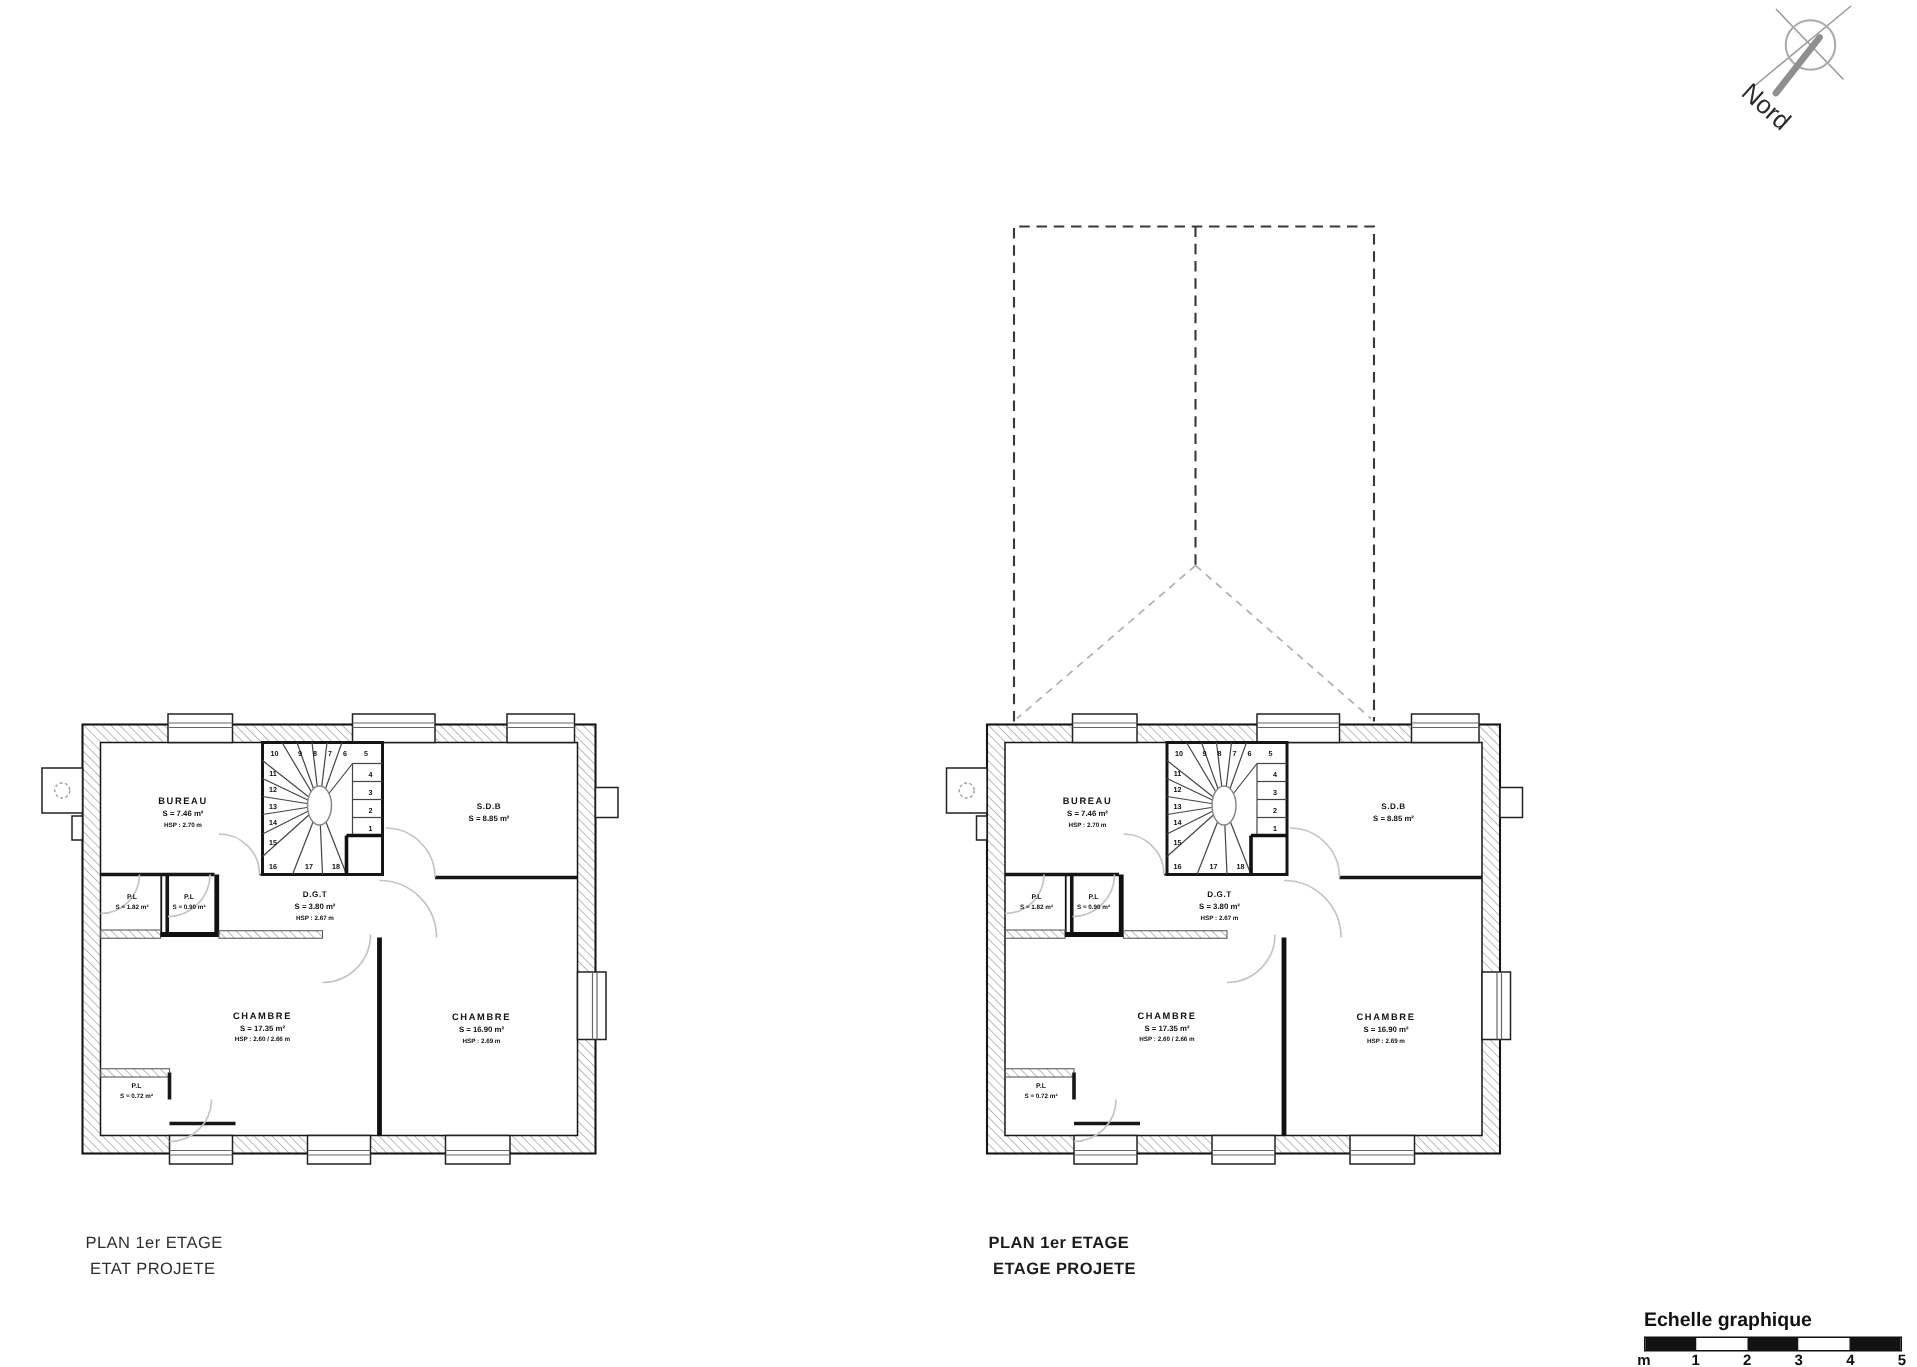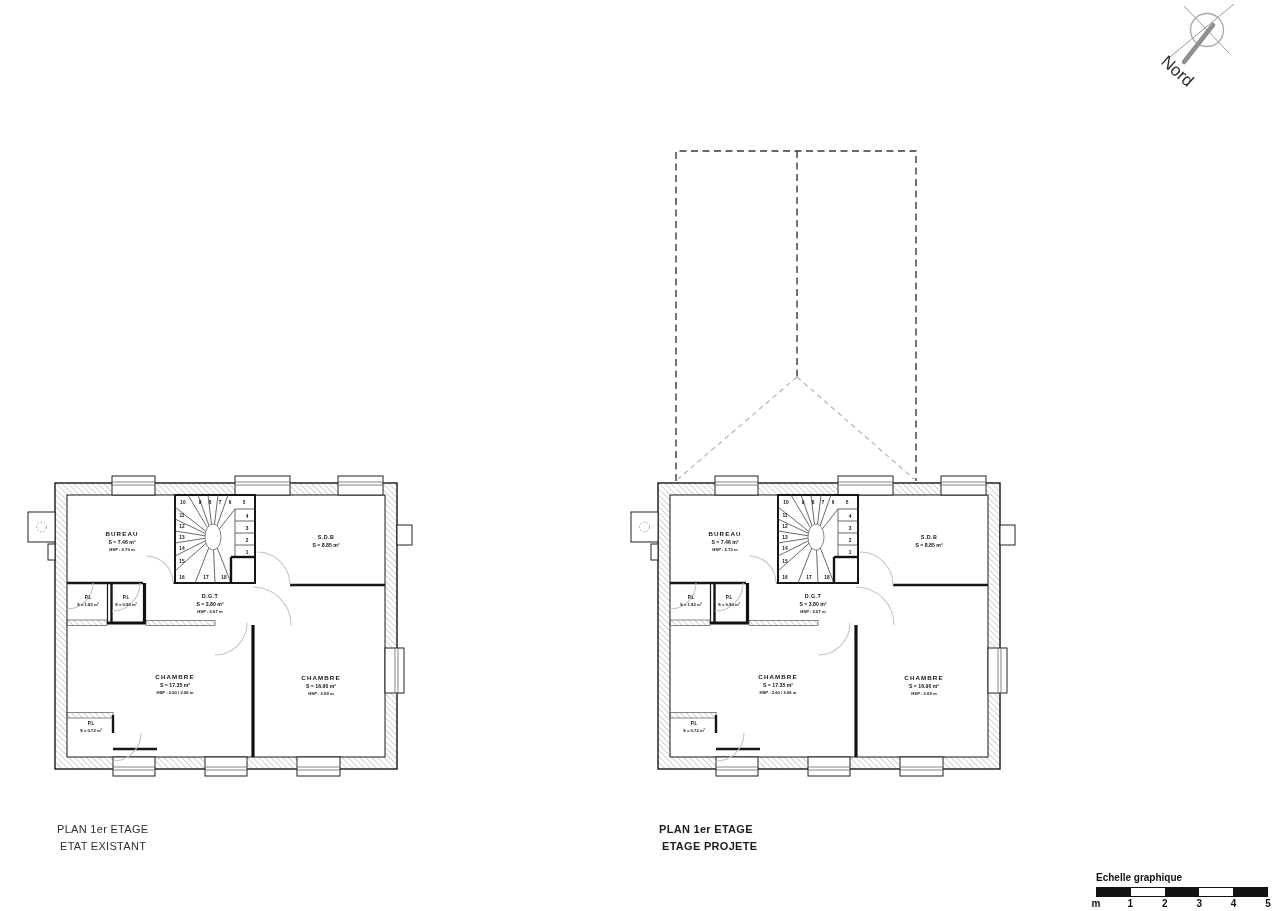--- a/index.html
+++ b/index.html
@@ -44,21 +44,21 @@
   .nshaft{stroke:#8f8f8f;stroke-width:4.5;stroke-linecap:round;}
   .ntext{font-size:17px;fill:#2b2b2b;}
 
   
   .caption{position:absolute;font-size:11px;line-height:17px;color:#2e2e2e;letter-spacing:.3px;}
   .caption.bold{font-weight:bold;color:#1c1c1c;}
   .cap2{padding-left:3px;}
 
   
   .scalebar{position:absolute;}
-  .sb-label{font-weight:bold;font-size:10px;color:#111;margin-bottom:4px;}
+  .sb-label{font-weight:bold;font-size:13px;color:#111;margin-bottom:4px;}
   .sb-bar{height:8px;border:1.2px solid #111;display:flex;}
   .seg{flex:1;background:#fff;}
   .seg.b{background:#131313;}
   .sb-ticks{position:relative;height:13px;margin-top:1px;}
   .sb-ticks span{position:absolute;transform:translateX(-50%);font-weight:bold;font-size:10px;color:#111;}
 </style>
 </head>
 <body>
 
 <div class="page">
@@ -256,21 +256,21 @@
       <line class="nshaft" x1="1184" y1="62" x2="1213" y2="25"></line>
       <text class="ntext" transform="translate(1160,63) rotate(42)">Nord</text>
     </g>
 
     <use href="#plan-def" x="55" y="483"></use>
     <use href="#plan-def" x="658" y="483"></use>
   </svg>
 
   <div class="caption" style="left:57px;top:821px">
     <div>PLAN 1er ETAGE</div>
-    <div class="cap2">ETAT EXISTANT</div>
+    <div class="cap2">ETAT PROJETE</div>
   </div>
   <div class="caption bold" style="left:659px;top:821px">
     <div>PLAN 1er ETAGE</div>
     <div class="cap2">ETAGE PROJETE</div>
   </div>
 
   <div class="scalebar" style="left:1096px;top:872px;width:172px">
     <div class="sb-label">Echelle graphique</div>
     <div class="sb-bar">
       <div class="seg b"></div>

